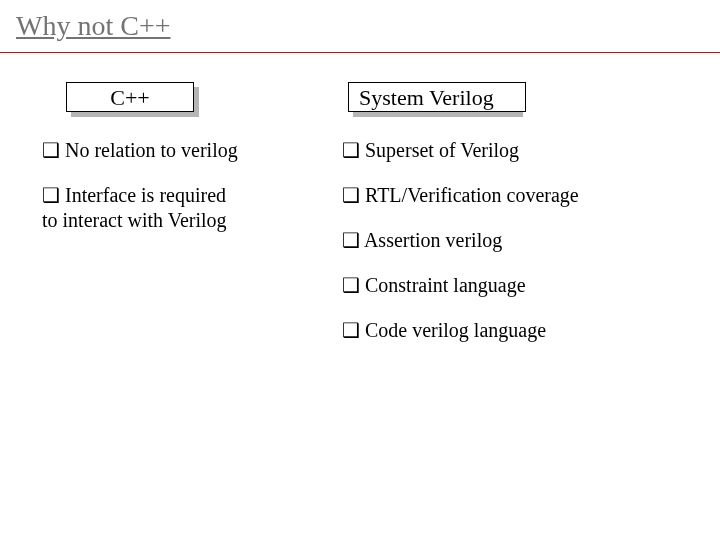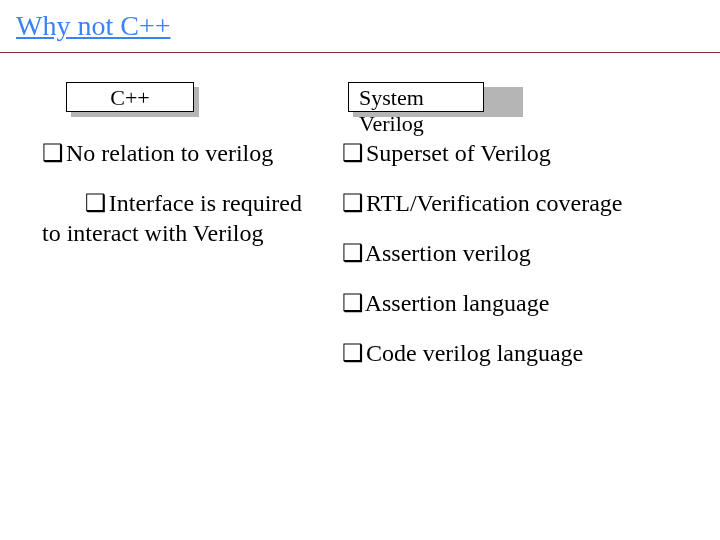--- a/index.html
+++ b/index.html
@@ -1,34 +1,34 @@
 <!DOCTYPE html>
 <html><head>
 <meta charset="utf-8">
 <style>
   * { margin: 0; padding: 0; box-sizing: border-box; }
   html, body { width: 720px; height: 540px; background: #fff; font-family: "Times New Roman", Times, serif; color: #000; }
   .slide { position: relative; width: 720px; height: 540px; }
   .title-wrap { padding: 10px 0 0 16px; }
-  .title { font-size: 28px; color: #3b82f6; text-decoration: underline; font-weight: 400; }
+  .title { font-size: 28px; color: #737373; text-decoration: underline; font-weight: 400; }
   .rule { position: absolute; left: 0; right: 0; top: 52px; height: 1px; background: #8a2a2a; }
   .box { position: absolute; border: 1px solid #000; padding: 2px 10px 3px 10px; font-size: 22px; background: #fff; }
   .box-shadow { position: absolute; background: #b5b5b5; }
   
   .shadow-left  { left: 71px;  top: 87px; width: 128px; height: 30px; }
   .box-left     { left: 66px;  top: 82px; width: 128px; height: 30px; text-align: center; }
   
   .shadow-right { left: 353px; top: 87px; width: 170px; height: 30px; }
-  .box-right    { left: 348px; top: 82px; width: 136px; height: 30px; text-align: left; }
-  .col { position: absolute; top: 138px; font-size: 24px; line-height: 1.25; }
+  .box-right    { left: 348px; top: 82px; width: 178px; height: 30px; text-align: left; }
+  .col { position: absolute; top: 138px; font-size: 20px; line-height: 1.25; }
   .col-left  { left: 42px;  width: 260px; }
   .col-right { left: 342px; width: 340px; font-family: Liberation Serif, serif; }
   .item { margin-bottom: 20px; }
   .item .bullet { display: inline-block; width: 18px; }
-  .item .wrap { display: block; padding-left: 0; text-align: right; }
+  .item .wrap { display: block; padding-left: 0; }
   .item.twoline .cont { display: block; }
 </style>
 </head>
 <body>
 <div class="slide">
 
   <div class="title-wrap">
     <span class="title">Why not C++</span>
   </div>
   <div class="rule"></div>
@@ -61,21 +61,21 @@
     <div class="item">
       <span class="bullet">❑</span>
       <span>RTL/Verification coverage</span>
     </div>
     <div class="item">
       <span class="bullet">❑</span>
       <span>Assertion verilog</span>
     </div>
     <div class="item">
       <span class="bullet">❑</span>
-      <span>Assertion language</span>
+      <span>Constraint language</span>
     </div>
     <div class="item">
       <span class="bullet">❑</span>
       <span>Code verilog language</span>
     </div>
   </div>
 
 </div>
 
 </body></html>

